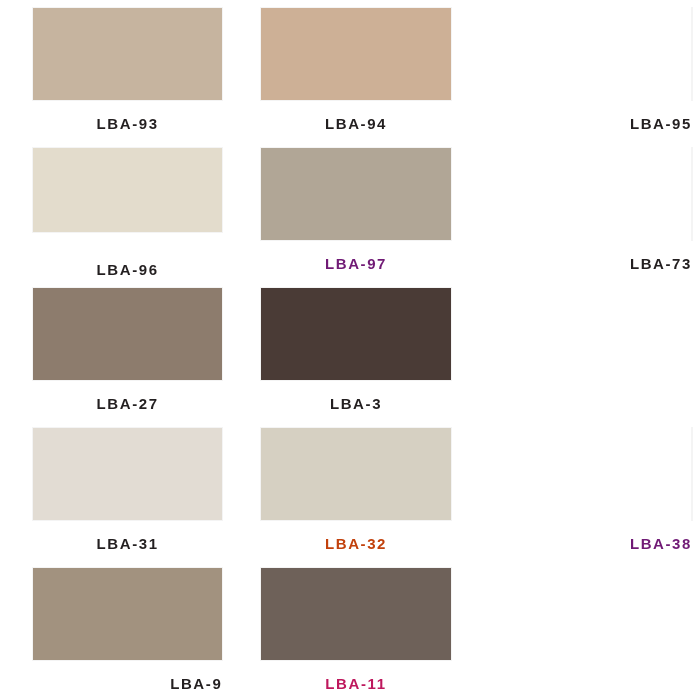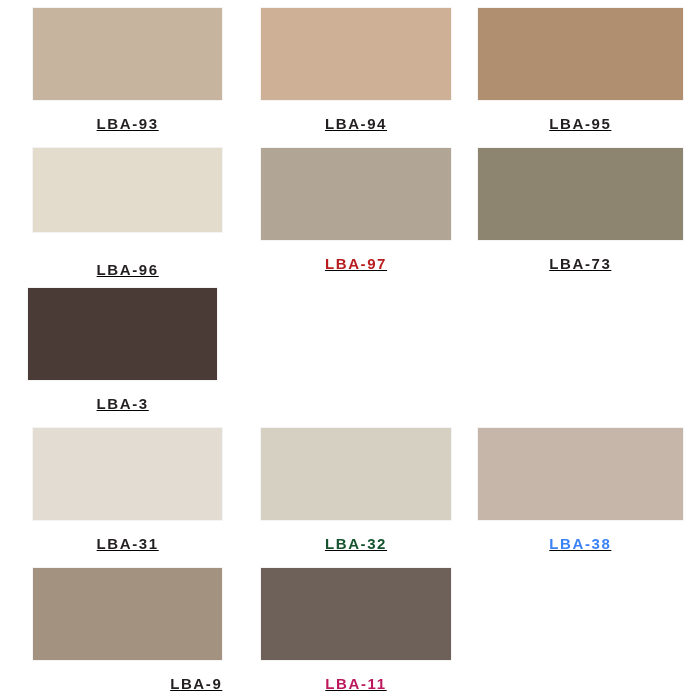--- a/index.html
+++ b/index.html
@@ -14,21 +14,20 @@
     overflow: hidden;
     font-family: "Liberation Sans", sans-serif;
     -webkit-font-smoothing: antialiased;
   }
 
   #palette-grid {
     position: relative;
     width: 700px;
     height: 700px;
     box-sizing: border-box;
-    text-decoration: underline;
   }
 
   .swatch-row {
     display: flex;
     width: 700px;
     height: 140px;
     box-sizing: border-box;
   }
 
   .swatch-cell {
@@ -36,21 +35,21 @@
     box-sizing: border-box;
     display: flex;
     flex-direction: column;
     align-items: stretch;
     position: relative;
   }
 
   
   .swatch-cell.col-0 { padding-left: 33px;  padding-right: 11px; }
   .swatch-cell.col-1 { padding-left: 28px;  padding-right: 16px; }
-  .swatch-cell.col-2 { padding-left: 11px;  padding-right: 17px;  }
+  .swatch-cell.col-2 { padding-left: 11px;  padding-right: 8px; align-items: flex-end;  }
 
   .swatch-chip {
     height: 92px;
     margin-top: 8px;
     box-shadow: 0 0 0 1px rgba(0,0,0,0.045);
   }
 
   .swatch-label {
     margin-top: 14px;
     text-align: center;
@@ -87,47 +86,51 @@
     </div>
   </div>
 
   <div class="swatch-row">
     <div class="swatch-cell col-0">
       <div class="swatch-chip" style="background-color: rgb(227, 220, 204);"></div>
       <div class="swatch-label" style="color: rgb(35, 31, 32); margin-top: 28px;">LBA-96</div>
     </div>
     <div class="swatch-cell col-1">
       <div class="swatch-chip" style="background-color: rgb(177, 166, 150);"></div>
-      <div class="swatch-label" style="color: #b91c1c;">LBA-97</div>
+      <div class="swatch-label" style="color: #701a75;">LBA-97</div>
     </div>
     <div class="swatch-cell col-2">
       <div class="swatch-chip" style="background-color: rgb(142, 133, 112);"></div>
       <div class="swatch-label" style="color: rgb(35, 31, 32);">LBA-73</div>
     </div>
   </div>
 
   <div class="swatch-row">
+    <div class="swatch-cell col-0">
+      <div class="swatch-chip" style="background-color: rgb(141, 124, 109);"></div>
+      <div class="swatch-label" style="color: rgb(35, 31, 32);">LBA-27</div>
+    </div>
     <div class="swatch-cell col-1">
       <div class="swatch-chip" style="background-color: rgb(74, 59, 54);"></div>
       <div class="swatch-label" style="color: rgb(35, 31, 32);">LBA-3</div>
     </div>
   </div>
 
   <div class="swatch-row">
     <div class="swatch-cell col-0">
       <div class="swatch-chip" style="background-color: rgb(226, 220, 211);"></div>
       <div class="swatch-label" style="color: rgb(35, 31, 32);">LBA-31</div>
     </div>
     <div class="swatch-cell col-1">
       <div class="swatch-chip" style="background-color: rgb(214, 208, 194);"></div>
-      <div class="swatch-label" style="color: #14532d;">LBA-32</div>
+      <div class="swatch-label" style="color: #c2410c;">LBA-32</div>
     </div>
     <div class="swatch-cell col-2">
       <div class="swatch-chip" style="background-color: rgb(198, 181, 169);"></div>
-      <div class="swatch-label" style="color: #3b82f6;">LBA-38</div>
+      <div class="swatch-label" style="color: #701a75;">LBA-38</div>
     </div>
   </div>
 
   <div class="swatch-row">
     <div class="swatch-cell col-0">
       <div class="swatch-chip" style="background-color: rgb(162, 146, 127);"></div>
       <div class="swatch-label" style="color: rgb(35, 31, 32); text-align: right;">LBA-9</div>
     </div>
     <div class="swatch-cell col-1">
       <div class="swatch-chip" style="background-color: rgb(110, 97, 89);"></div>

